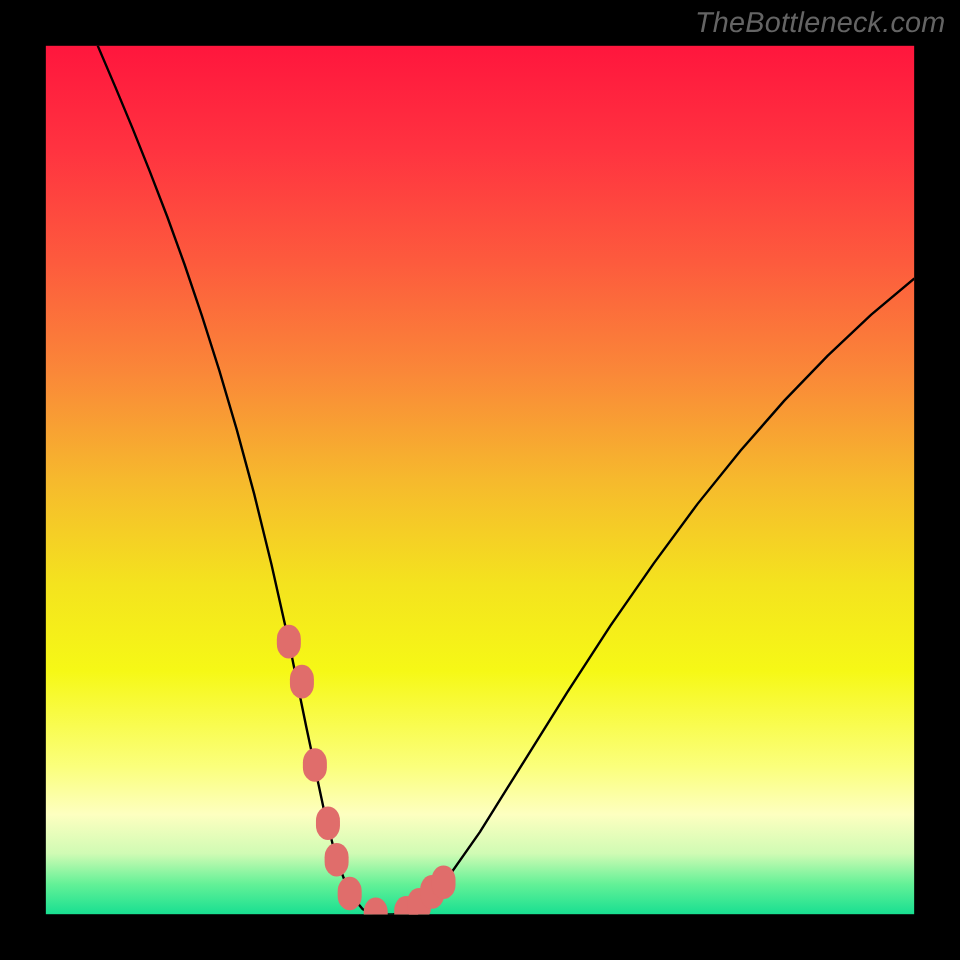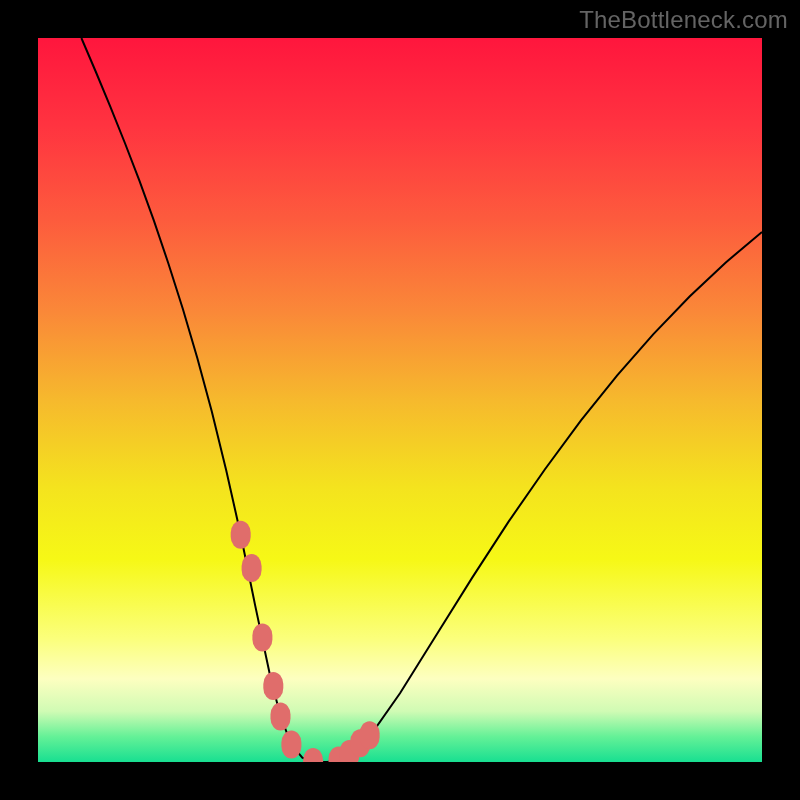--- a/index.html
+++ b/index.html
@@ -11,20 +11,21 @@
     overflow: hidden;
     font-family: Arial, Helvetica, sans-serif;
   }
   .frame {
     position: absolute;
     top: 0;
     left: 0;
     width: 800px;
     height: 711px;
     background: #000;
+    font-style: italic;
   }
   .plot {
     position: absolute;
     top: 38px;
     left: 38px;
     width: 724px;
     height: 724px;
     overflow: visible;
   }
   .attribution {

